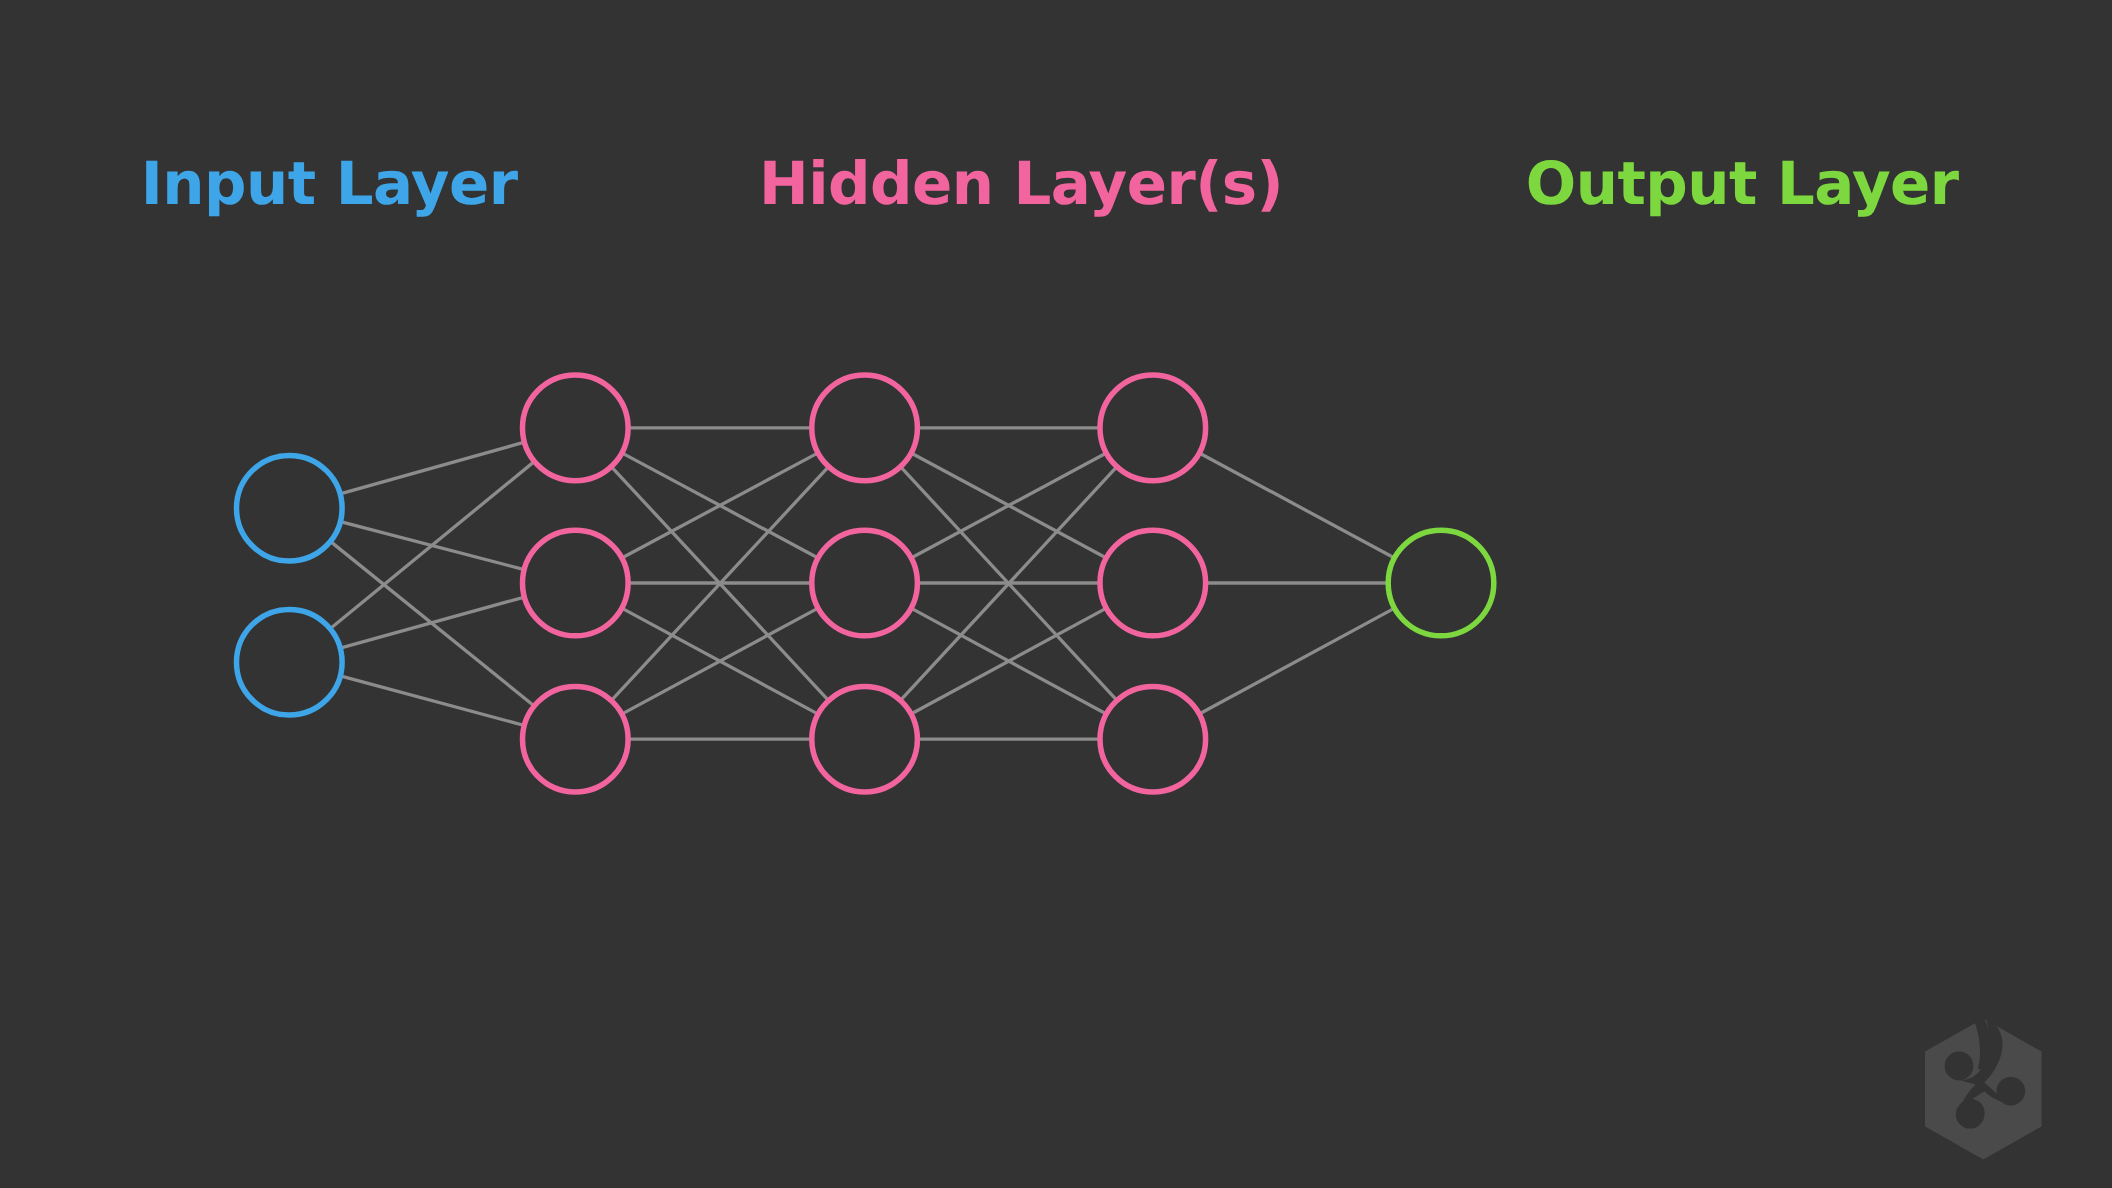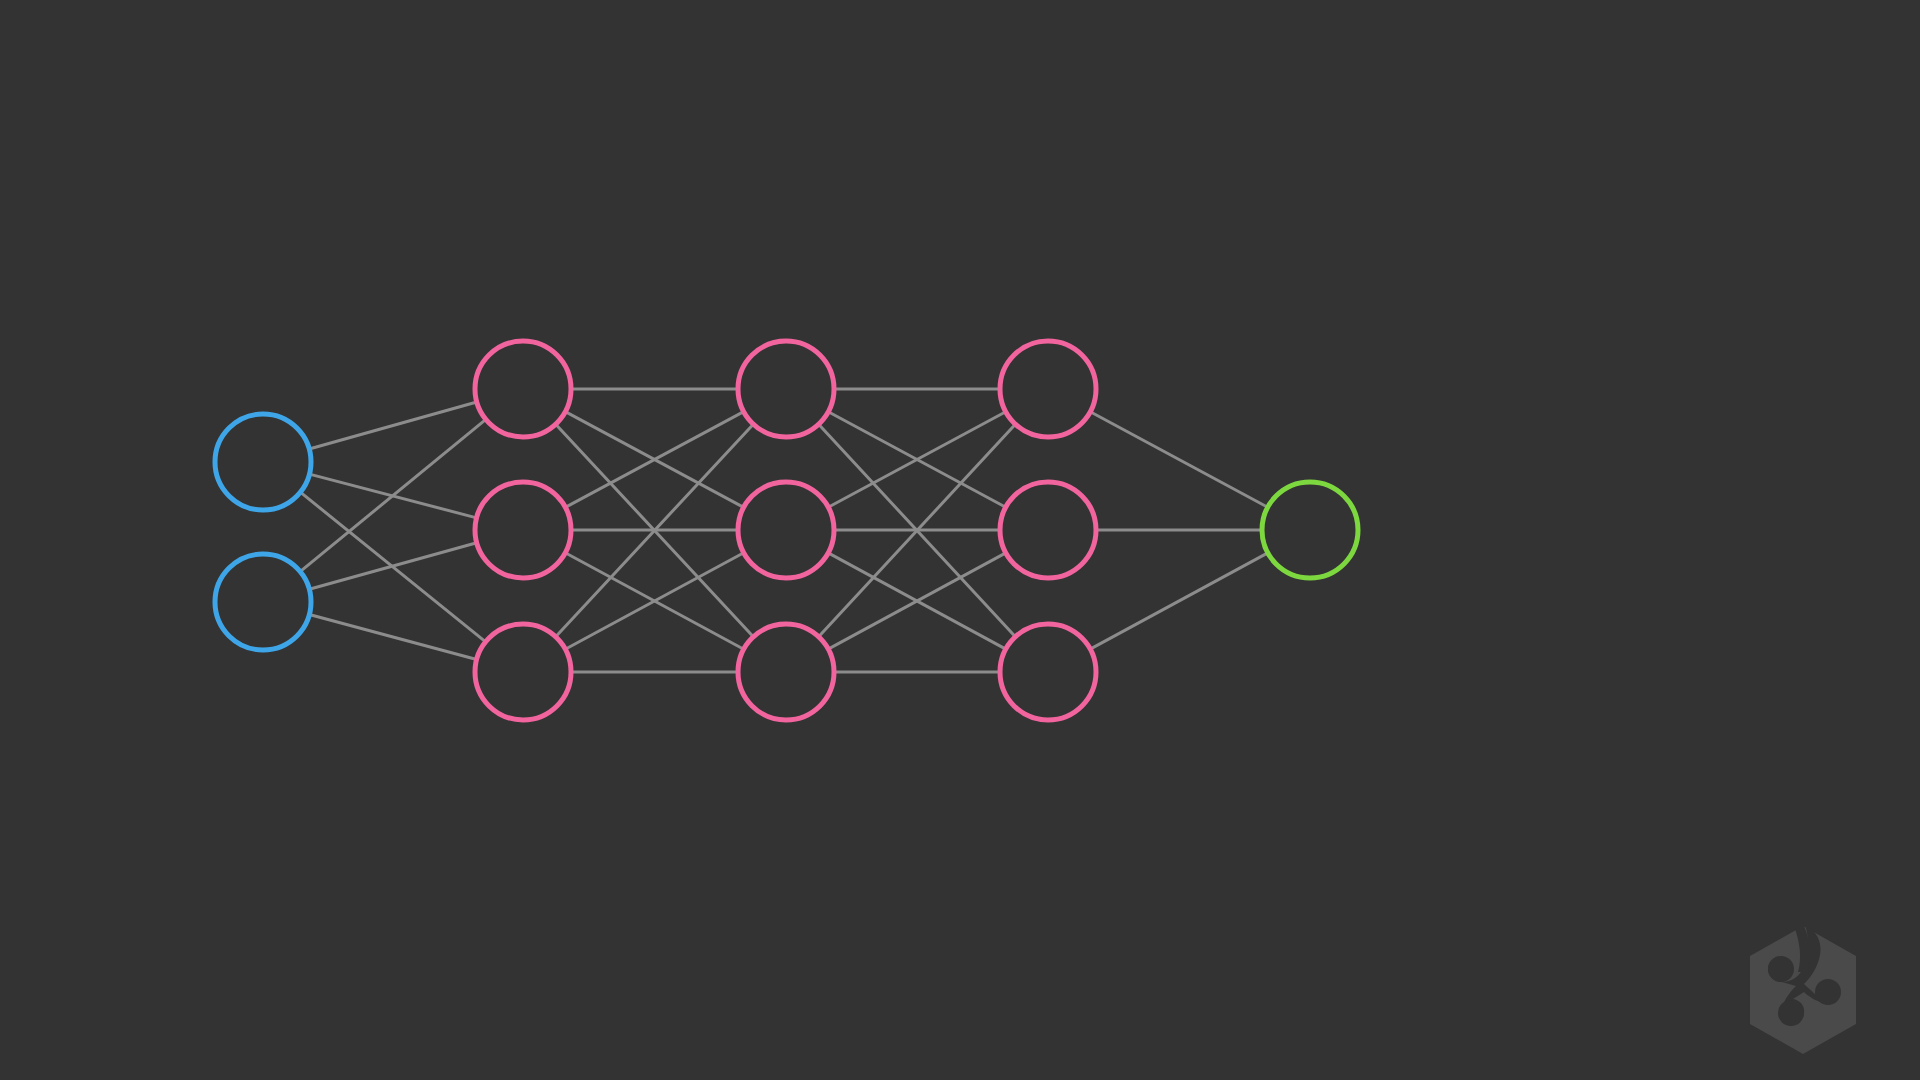--- a/index.html
+++ b/index.html
@@ -65,20 +65,25 @@
     width: 118px;
     height: 132px;
     opacity: 1;
   }
 </style>
 </head>
 <body style="background: rgb(51, 51, 51);">
 
 <div id="stage" style="background: rgb(51, 51, 51);">
 
+  <div class="layer-labels">
+    <div class="layer-label" id="label-input">Input Layer</div>
+    <div class="layer-label" id="label-hidden">Hidden Layer(s)</div>
+    <div class="layer-label" id="label-output">Output Layer</div>
+  </div>
 
   <svg id="net-svg" viewBox="0 0 1920 1080">
     <g id="edges-group">
         <line x1="309.21" y1="449.02" x2="476.79" y2="401.98" stroke="#8C8C8C" stroke-width="3" stroke-linecap="round"></line>
         <line x1="309.44" y1="474.15" x2="476.56" y2="517.85" stroke="#8C8C8C" stroke-width="3" stroke-linecap="round"></line>
         <line x1="300.34" y1="492.16" x2="485.66" y2="641.84" stroke="#8C8C8C" stroke-width="3" stroke-linecap="round"></line>
         <line x1="300.13" y1="571.58" x2="485.87" y2="419.42" stroke="#8C8C8C" stroke-width="3" stroke-linecap="round"></line>
         <line x1="309.26" y1="589.19" x2="476.74" y2="542.81" stroke="#8C8C8C" stroke-width="3" stroke-linecap="round"></line>
         <line x1="309.35" y1="614.48" x2="476.65" y2="659.52" stroke="#8C8C8C" stroke-width="3" stroke-linecap="round"></line>
         <line x1="571.00" y1="389.00" x2="738.00" y2="389.00" stroke="#8C8C8C" stroke-width="3" stroke-linecap="round"></line>

